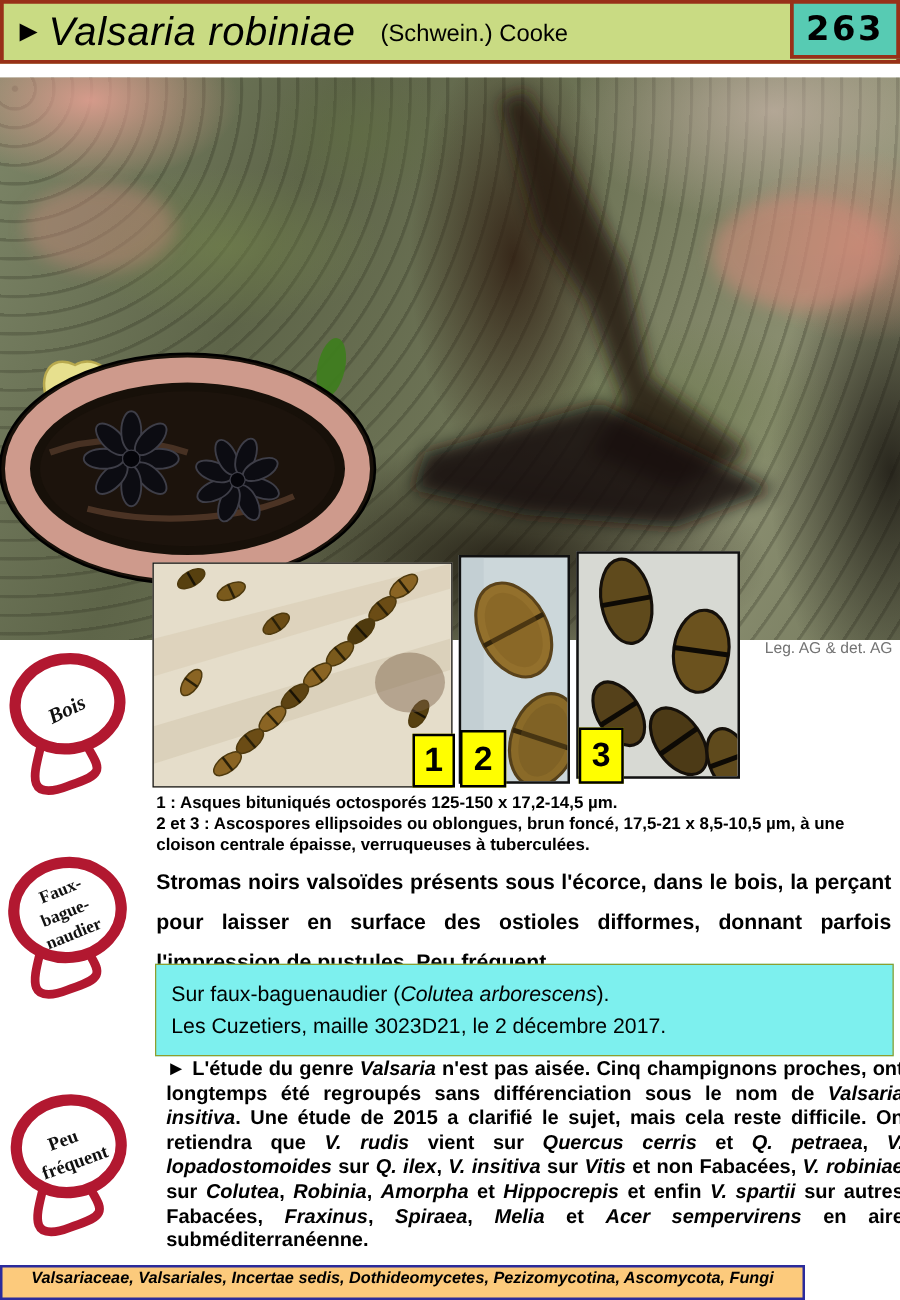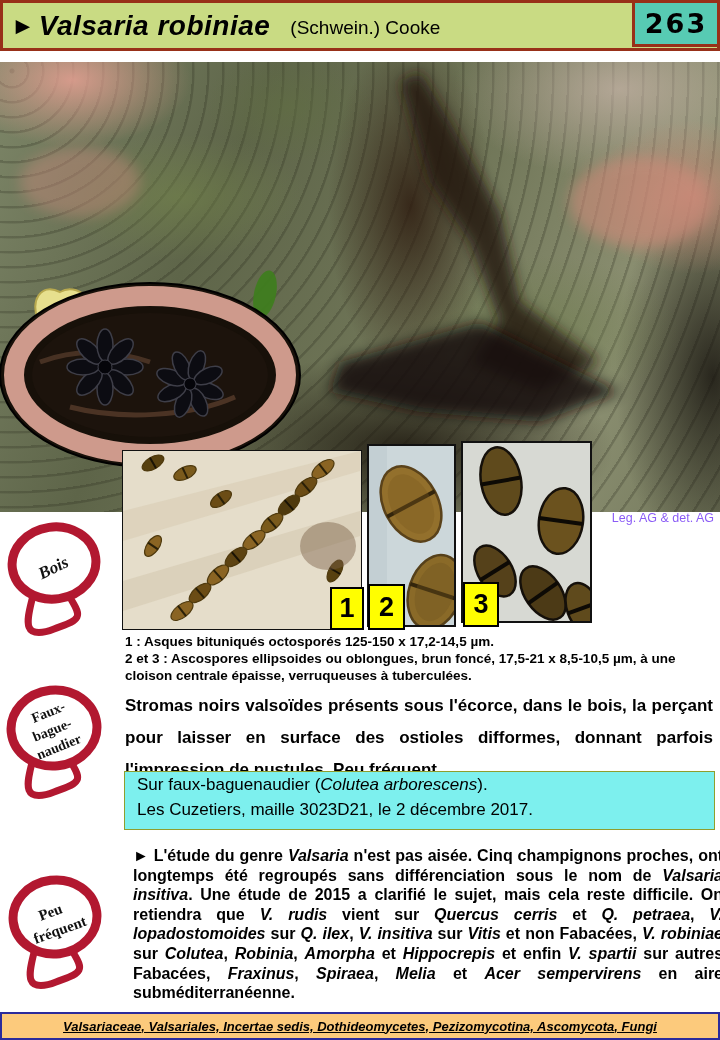--- a/index.html
+++ b/index.html
@@ -8,21 +8,21 @@
     position:relative; width:720px; height:1040px; overflow:hidden;
     background:#ffffff; font-family:"Liberation Sans", sans-serif; color:#000;
   }
   
   .header {
     position:absolute; left:0; top:0; width:720px; height:51px;
     background:#c9db83; border:3px solid #983018;
     display:flex; align-items:center; padding-left:8px;
   }
   .header .arrow { font-size:24px; line-height:1; margin-right:4px; }
-  .header .species { font-size:28px; font-weight:bold; font-style:italic; letter-spacing:0.5px; }
+  .header .species { font-size:32px; font-weight:normal; font-style:italic; letter-spacing:0.5px; }
   .header .authority { font-size:19px; margin-left:20px; margin-top:4px; }
   .page-badge {
     position:absolute; right:0; top:0; width:88px; height:47px;
     background:#57cbb3; border:3px solid #983018;
     display:flex; align-items:center; justify-content:center;
     font-size:27px; font-weight:bold; letter-spacing:2px;
     font-family:"DejaVu Sans", sans-serif;
   }
   
   .bark-photo {
@@ -50,48 +50,48 @@
   .num-badge {
     position:absolute; background:#fffe00; border:2px solid #000;
     display:flex; align-items:center; justify-content:center;
     font-size:27px; font-weight:bold; z-index:5;
   }
   .num-1 { left:330px; top:587px; width:34px; height:43px; }
   .num-2 { left:368px; top:584px; width:37px; height:46px; }
   .num-3 { left:463px; top:582px; width:36px; height:45px; }
   .credit {
     position:absolute; left:590px; top:511px; width:124px;
-    font-size:12.5px; text-align:right; color:#8b5cf6;
+    font-size:12.5px; text-align:right; color:#737373;
   }
   
   .stamp { position:absolute; }
   .stamp .cap-text { font-family:"Liberation Serif", serif; font-weight:bold; fill:#111; text-anchor:middle; }
   .stamp .italic-label { font-style:italic; }
   .stamp-1 { left:2px;  top:521px; }
   .stamp-2 { left:0px;  top:684px; }
   .stamp-3 { left:2px;  top:874px; }
   
   .caption { position:absolute; left:125px; top:633px; width:590px; font-size:13.5px; font-weight:bold; line-height:17px; }
   .descr   { position:absolute; left:125px; top:690px; width:588px; font-size:17px; font-weight:bold; line-height:32px; text-align:justify; }
   .record-box {
     position:absolute; left:124px; top:771px; width:591px; min-height:59px;
-    background:#7df0ee; border:1px solid #8f9e2e; padding:0 12px;
+    background:#7df0ee; border:1px solid #8f9e2e; padding:11px 12px;
     font-size:17px; line-height:25px;
   }
   .study {
     position:absolute; left:133px; top:846px; width:590px;
     font-size:16px; font-weight:bold; line-height:19.6px; text-align:justify;
   }
   .it { font-style:italic; }
   
   .footer {
-    position:absolute; left:0; top:1012px; width:720px; height:28px;
+    position:absolute; left:0; top:1012px; width:644px; height:28px;
     background:#fcca7c; border:2px solid #2b2b9c;
-    display:flex; align-items:center; justify-content:center;
-    font-size:13px; font-weight:bold; font-style:italic;text-decoration:underline;
+    display:flex; align-items:flex-start; justify-content:center;
+    font-size:13px; font-weight:bold; font-style:italic;
   }
 </style>
 </head>
 <body>
 
 <div class="page">
 
   <div class="header">
     <span class="arrow">►</span>
     <span class="species">Valsaria robiniae</span>

